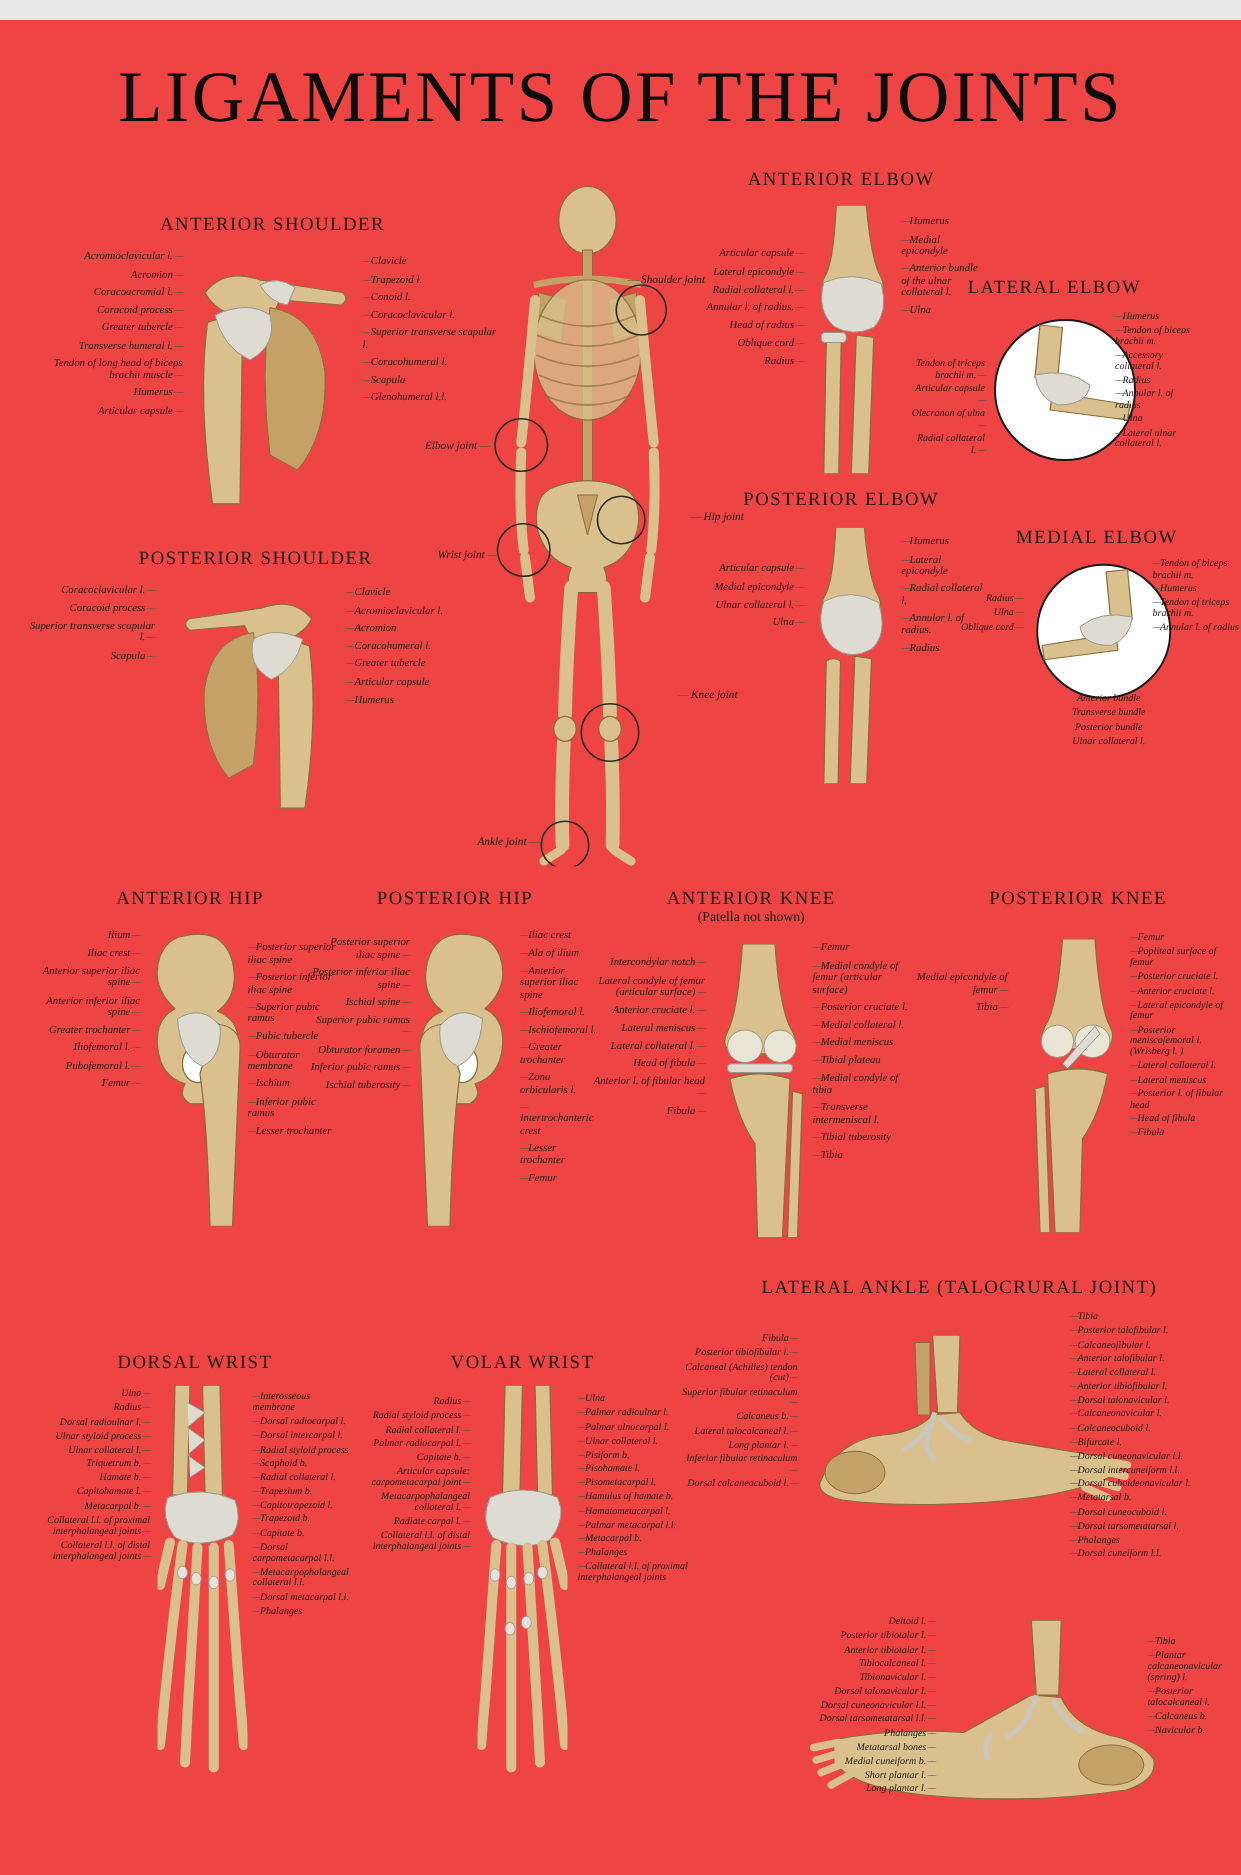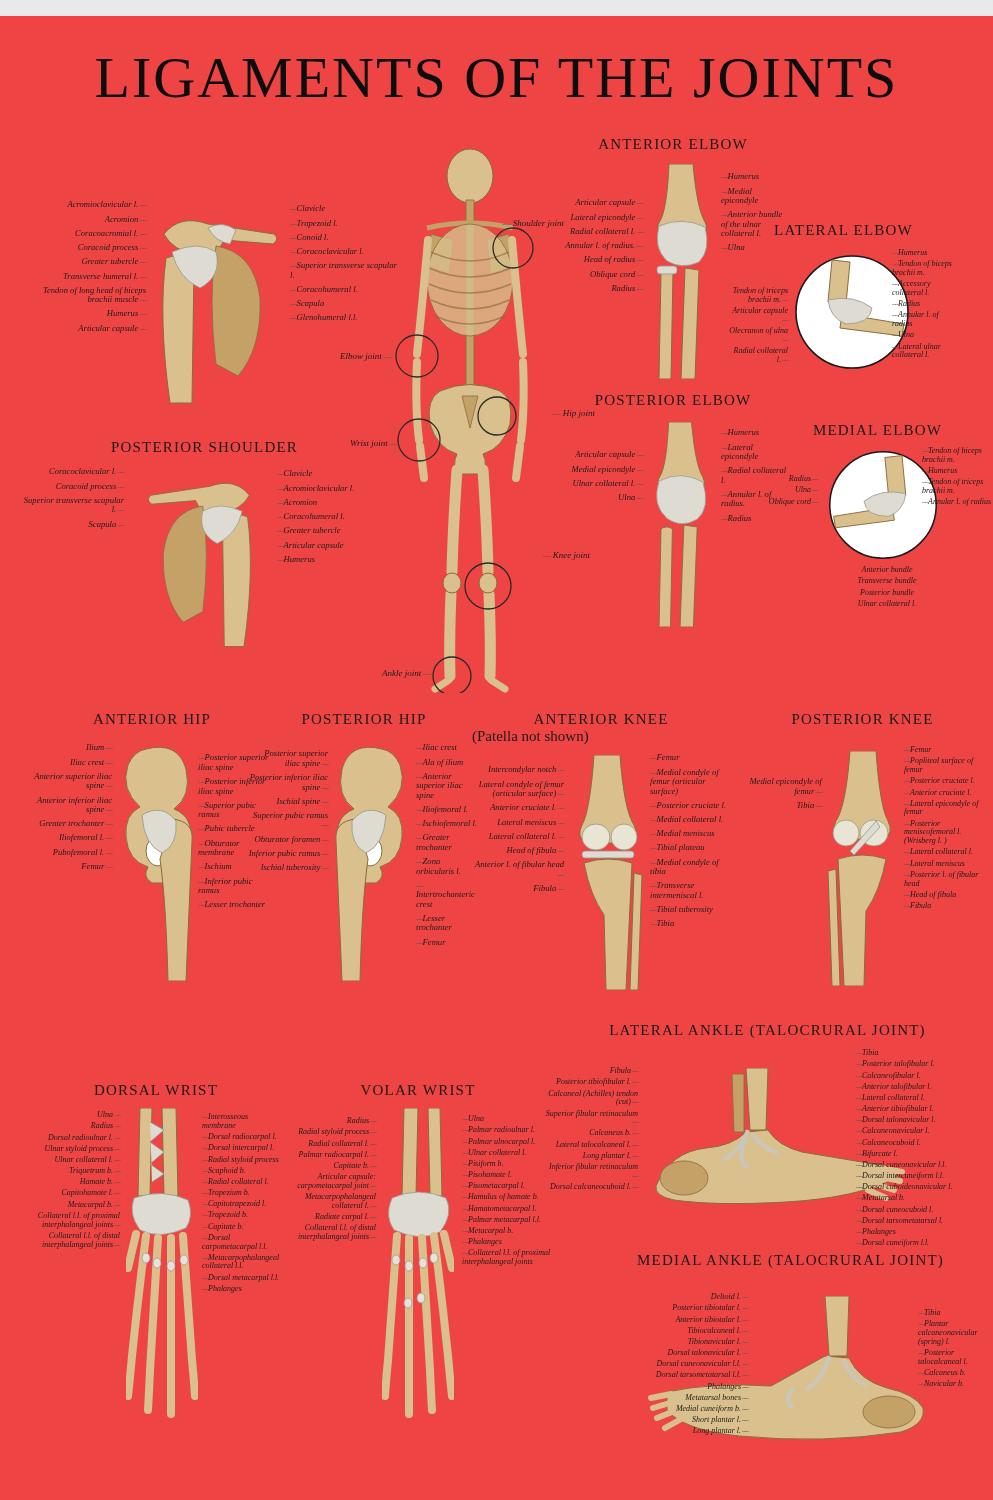--- a/index.html
+++ b/index.html
@@ -1,21 +1,21 @@
 <!DOCTYPE html>
 <html><head>
 <meta charset="utf-8">
 <style>
   *{margin:0;padding:0;box-sizing:border-box}
   html,body{background:#e9e9e9}
   .poster{position:relative;width:993px;height:1500px;margin:16px auto;background:#ef4444;overflow:hidden;font-family:"Liberation Serif",serif;color:#1b1b1b}
   .main-title{position:absolute;top:28px;left:0;width:100%;text-align:center;font-size:58px;font-weight:normal;letter-spacing:2px;color:#0d0d0d}
   .panel{position:absolute}
   .panel h2{position:absolute;top:0;left:0;width:100%;text-align:center;font-size:15px;font-weight:normal;letter-spacing:1.2px;color:#1a1a1a;white-space:nowrap}
-  .panel .sub{position:absolute;top:17px;left:0;width:100%;text-align:left;font-size:15px;color:#1a1a1a}
+  .panel .sub{position:absolute;top:17px;left:0;width:100%;text-align:center;font-size:11px;color:#1a1a1a}
   .labels{position:absolute;display:flex;flex-direction:column;z-index:3}
   .labels .lbl{font-style:italic;font-size:8.6px;line-height:1.1;color:#1c1c1c;margin:2.4px 0}
   .labels.dense .lbl{font-size:8px;margin:1.2px 0}
   .labels.left{text-align:right;align-items:flex-end}
   .labels.right{text-align:left;align-items:flex-start}
   .labels.bottom{text-align:center;align-items:center}
   .labels.left .lbl::after{content:" \2013\2013";color:#555;font-style:normal;letter-spacing:-1px}
   .labels.right .lbl::before{content:"\2013\2013 ";color:#555;font-style:normal;letter-spacing:-1px}
   .fig{position:absolute;z-index:1}
   .fig.flip{transform:scaleX(-1)}
@@ -39,20 +39,21 @@
   .band path{fill:none;stroke:#c9c7bd;stroke-width:4}
 </style>
 </head>
 <body>
 
 <div class="poster">
 
   <h1 class="main-title">LIGAMENTS OF THE JOINTS</h1>
 
   <section class="panel" style="left:38px;top:156px;width:360px;height:250px">
+    <h2>ANTERIOR SHOULDER</h2>
     <div class="fig" style="left:112px;top:26px">
       <svg viewBox="0 0 136 210" width="136" height="210">
         <path class="bn" d="M14 36 Q30 16 58 26 L124 36 Q130 41 123 46 L74 42 Q66 62 48 58 Q22 52 14 36 Z"></path>
         <path class="bn2" d="M66 48 Q104 54 110 100 Q112 150 88 178 L66 166 Q58 100 66 48 Z"></path>
         <path class="bn" d="M16 60 Q36 52 44 68 L42 205 L20 205 Q8 120 16 60 Z"></path>
         <path class="lig" d="M22 54 Q48 42 66 54 Q72 78 50 90 Q28 80 22 54 Z"></path>
         <path class="lig" d="M58 30 Q72 22 86 32 L80 46 Q66 44 58 30 Z"></path>
       </svg>
     </div>
     <div class="labels left" style="left:0;top:26px;width:108px">
@@ -253,21 +254,21 @@
         <div class="lbl">Radius</div>
         <div class="lbl">Ulna</div>
         <div class="lbl">Oblique cord</div>
       </div>
     <div class="labels right dense" style="left:160px;top:24px;width:71px">
         <div class="lbl">Tendon of biceps brachii m.</div>
         <div class="lbl">Humerus</div>
         <div class="lbl">Tendon of triceps brachii m.</div>
         <div class="lbl">Annular l. of radius</div>
       </div>
-    <div class="labels bottom dense" style="left:50px;top:143px;width:150px">
+    <div class="labels bottom dense" style="left:50px;top:132px;width:150px">
         <div class="lbl">Anterior bundle</div>
         <div class="lbl">Transverse bundle</div>
         <div class="lbl">Posterior bundle</div>
         <div class="lbl">Ulnar collateral l.</div>
       </div>
   </section>
 
   <section class="panel" style="left:28px;top:695px;width:248px;height:292px">
     <h2>ANTERIOR HIP</h2>
     <div class="fig" style="left:88px;top:30px">
@@ -375,21 +376,21 @@
     <div class="fig flip" style="left:92px;top:40px">
       <svg viewBox="0 0 76 235" width="76" height="235">
         <path class="bn" d="M24 0 L50 0 Q54 55 64 70 Q70 82 60 88 L16 88 Q6 82 12 70 Q20 56 24 0 Z"></path>
         <ellipse class="cart" cx="26" cy="82" rx="14" ry="13"></ellipse>
         <ellipse class="cart" cx="54" cy="82" rx="13" ry="13"></ellipse>
         <path class="lig" d="M24 70 L50 100 L46 104 L20 76 Z"></path>
         <path class="bn" d="M14 108 Q38 100 62 108 L56 235 L36 235 L34 160 Q20 140 14 108 Z"></path>
         <path class="bn" d="M64 118 L72 120 L68 235 L60 235 Z"></path>
       </svg>
     </div>
-    <div class="labels left" style="left:16px;top:64px;width:74px">
+    <div class="labels left" style="left:0;top:64px;width:74px">
         <div class="lbl">Medial epicondyle of femur</div>
         <div class="lbl">Tibia</div>
       </div>
     <div class="labels right dense" style="left:172px;top:34px;width:89px">
         <div class="lbl">Femur</div>
         <div class="lbl">Popliteal surface of femur</div>
         <div class="lbl">Posterior cruciate l.</div>
         <div class="lbl">Anterior cruciate l.</div>
         <div class="lbl">Lateral epicondyle of femur</div>
         <div class="lbl">Posterior meniscofemoral l. (Wrisberg l. )</div>
@@ -555,21 +556,20 @@
         <div class="lbl">Dorsal cuboideonavicular l.</div>
         <div class="lbl">Metatarsal b.</div>
         <div class="lbl">Dorsal cuneocuboid l.</div>
         <div class="lbl">Dorsal tarsometatarsal l.</div>
         <div class="lbl">Phalanges</div>
         <div class="lbl">Dorsal cuneiform l.l.</div>
       </div>
   </section>
 
   <section class="panel" style="left:588px;top:1236px;width:405px;height:224px">
-    <h2>MEDIAL ANKLE (TALOCRURAL JOINT)</h2>
     <div class="fig" style="left:55px;top:44px">
       <svg viewBox="0 0 300 160" width="300" height="160">
         <path class="bn" d="M182 0 L206 0 L204 60 L186 60 Z"></path>
         <path class="bn" d="M24 96 Q70 86 128 90 L182 60 L206 62 Q216 84 244 92 Q272 98 280 112 Q283 128 258 136 Q180 148 96 140 Q40 134 24 114 Z"></path>
         <ellipse class="bn2" cx="246" cy="116" rx="26" ry="16"></ellipse>
         <g class="toe">
             <path d="M28 98 L8 102"></path>
             <path d="M30 106 L10 112"></path>
             <path d="M34 114 L14 122"></path>
             <path d="M40 122 L22 132"></path>

